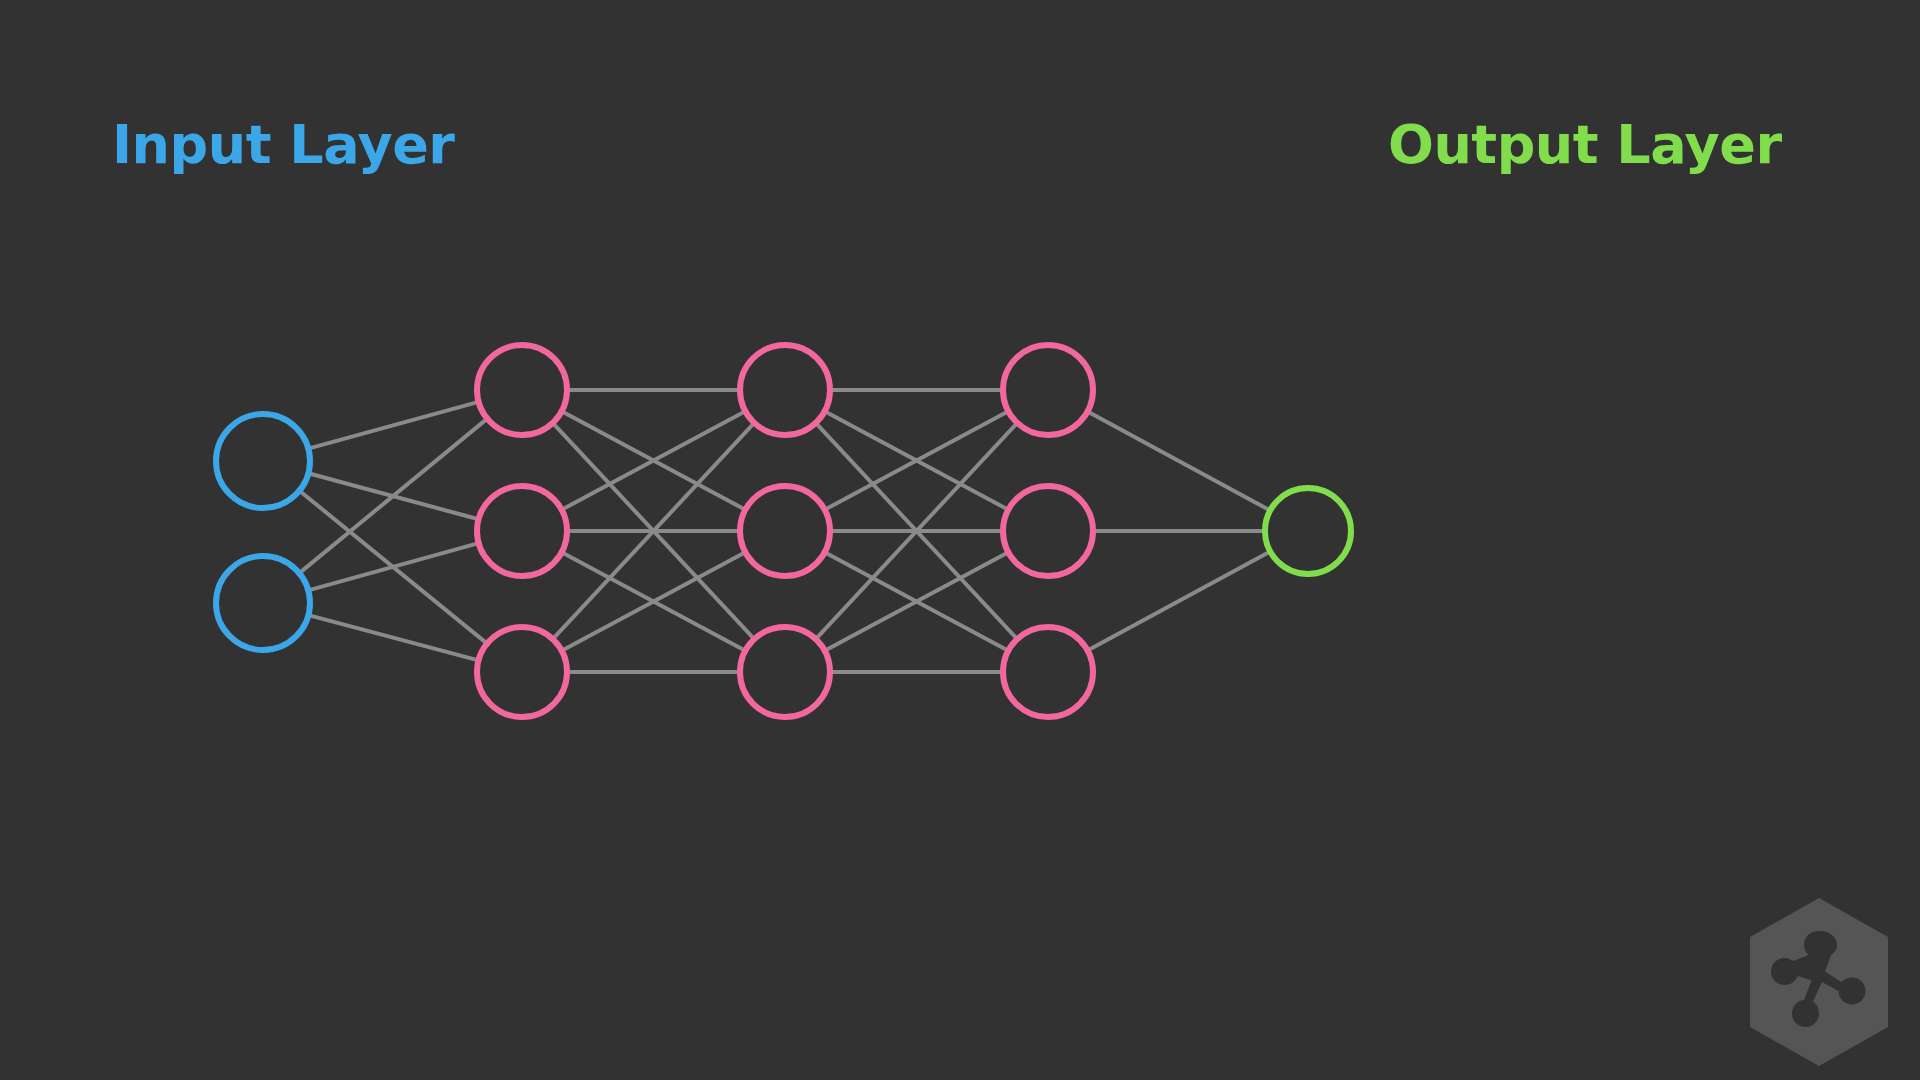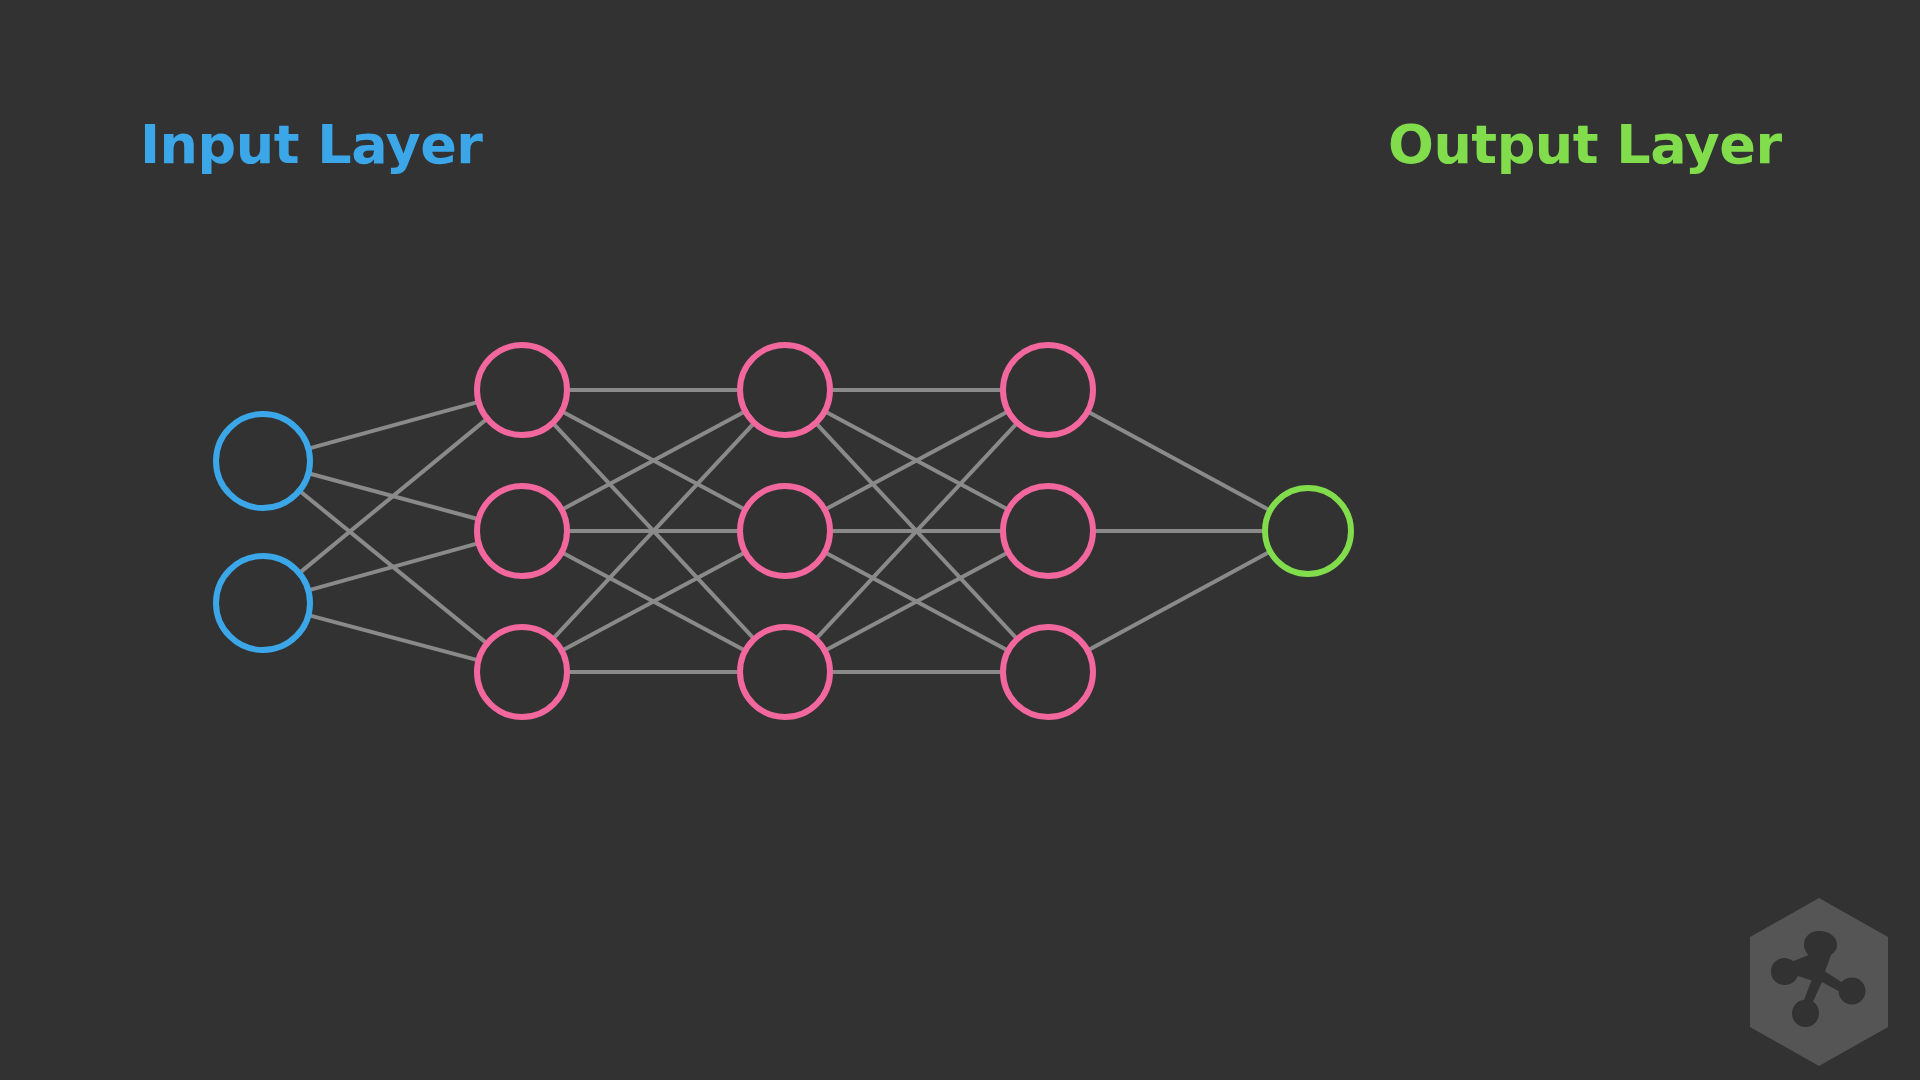--- a/index.html
+++ b/index.html
@@ -22,21 +22,21 @@
   }
   .layer-title {
     position: absolute;
     font-size: 54px;
     font-weight: bold;
     letter-spacing: -0.5px;
     white-space: nowrap;
     line-height: 1;
     user-select: none;
   }
-  #title-input  { left: 140px;  top: 118px; color: #3BA7E8; }
+  #title-input  { left: 112px;  top: 118px; color: #3BA7E8; }
   #title-hidden { left: 692px;  top: 118px; color: #F2679E; }
   #title-output { left: 1388px; top: 118px; color: #82DD4D; }
 
   #net-svg {
     position: absolute;
     left: 0;
     top: 0;
     width: 1920px;
     height: 1080px;
   }

